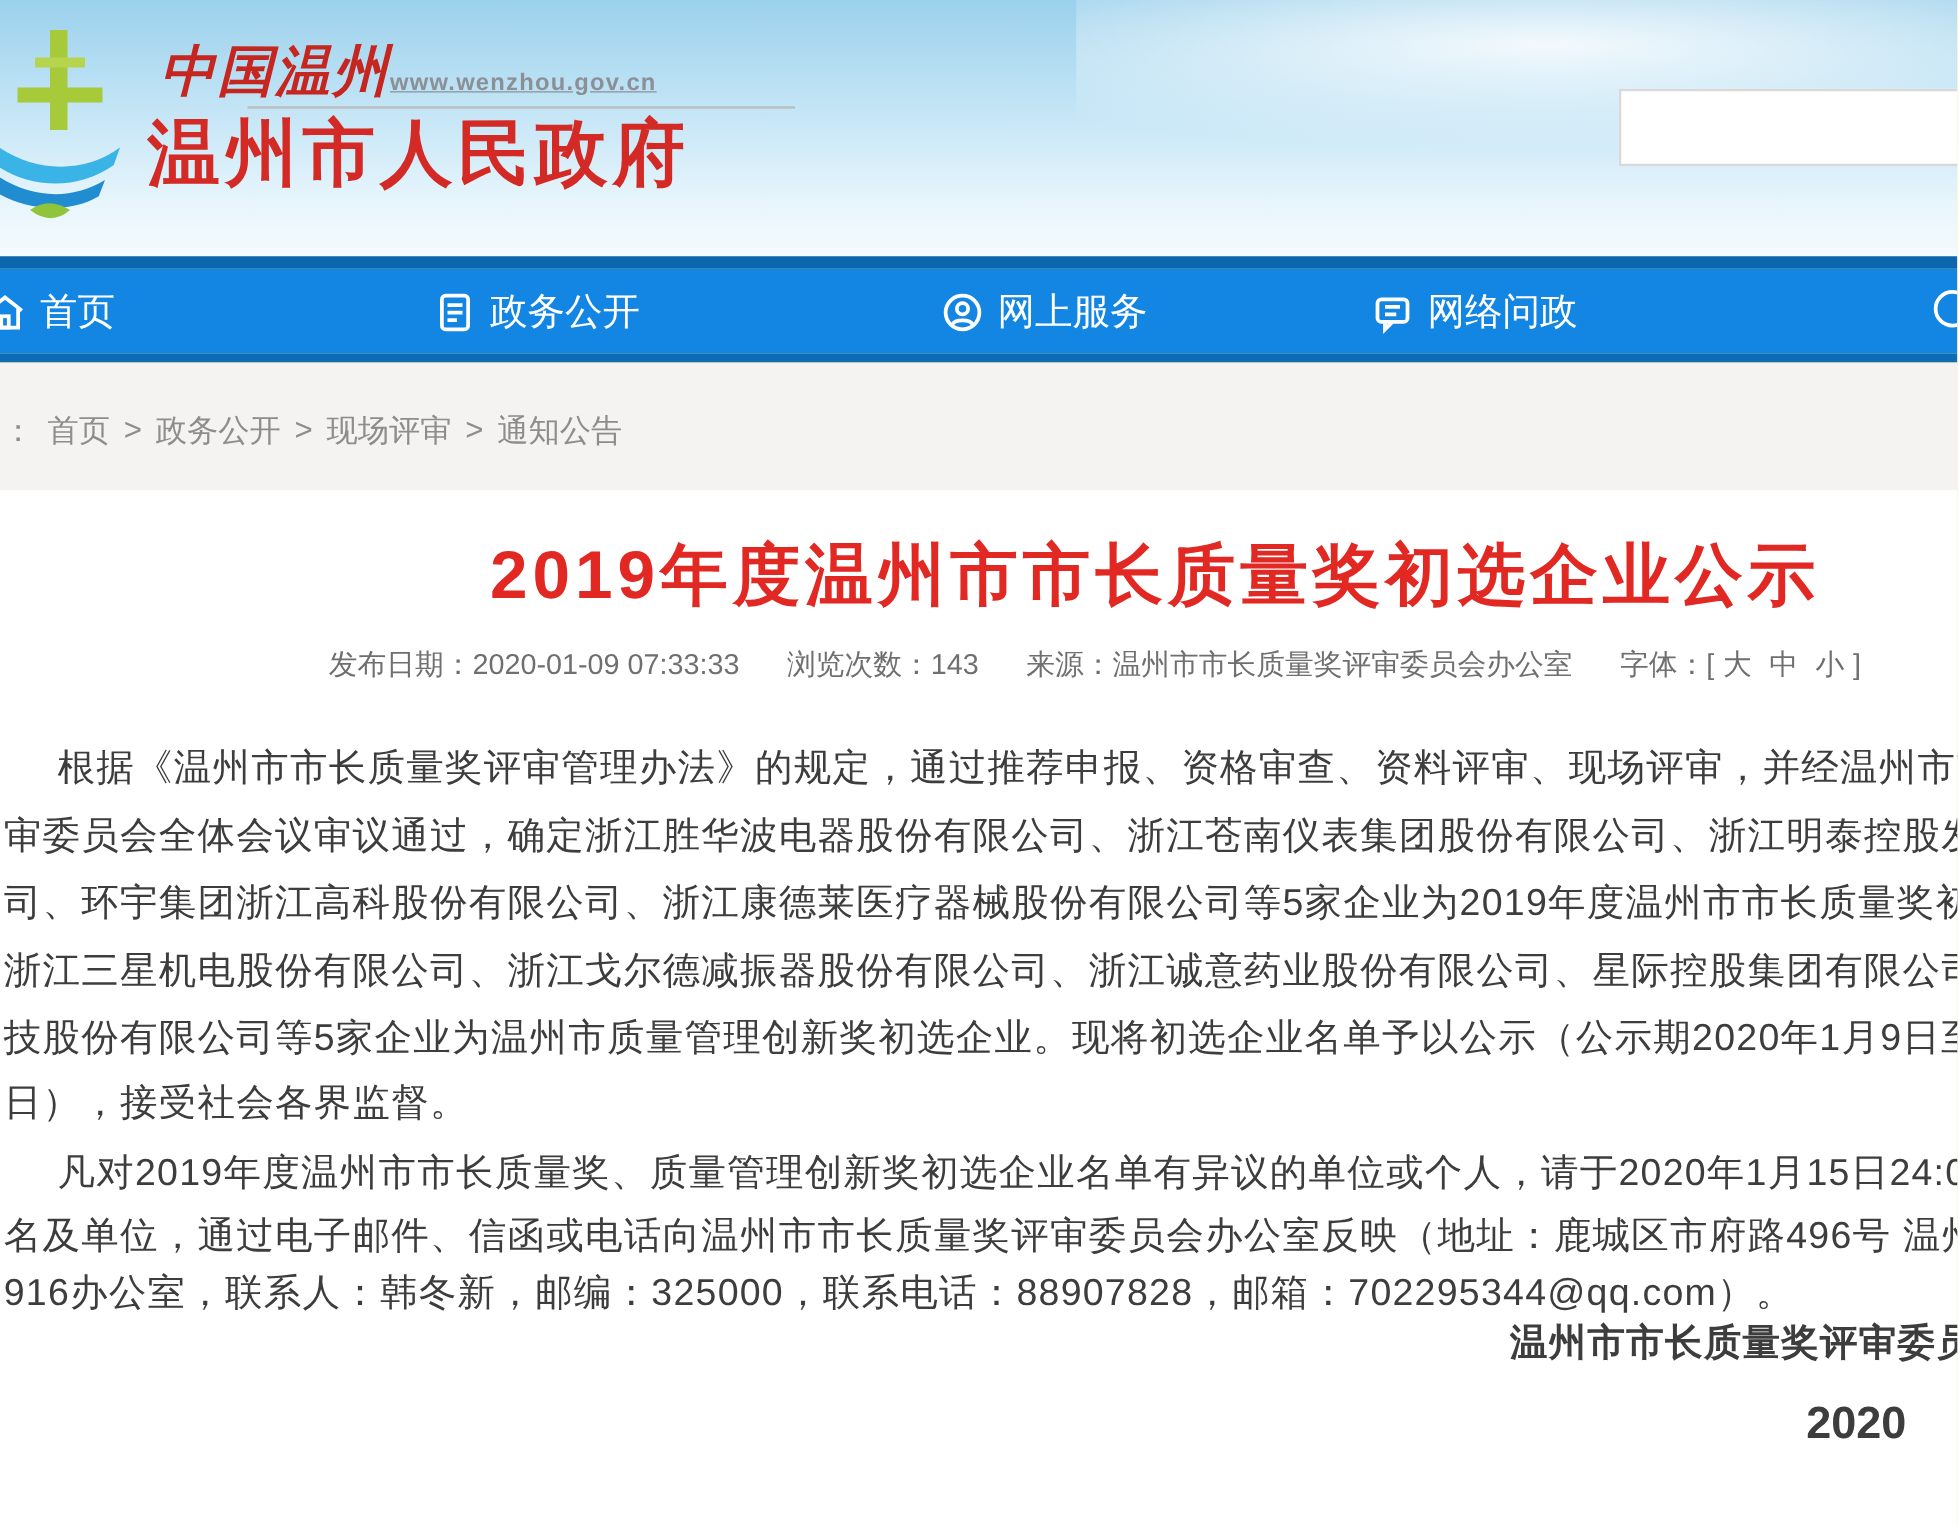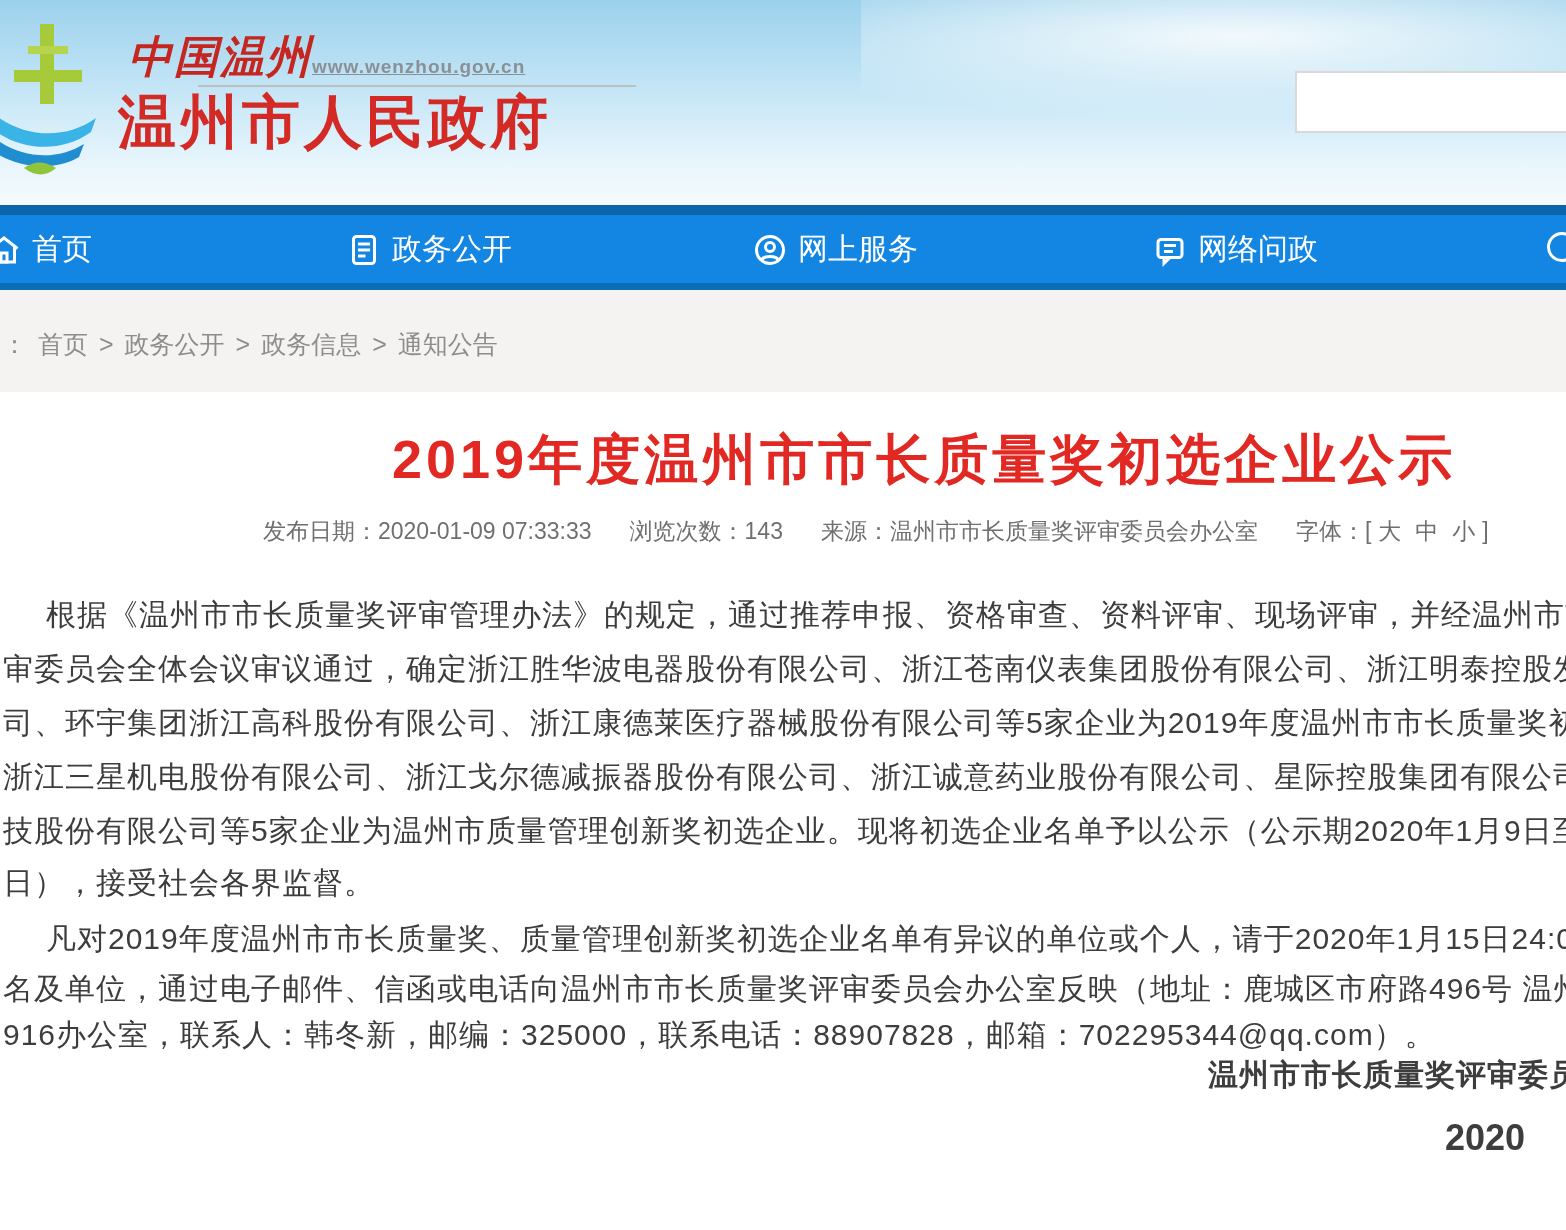--- a/index.html
+++ b/index.html
@@ -22,21 +22,21 @@
   .search-input{position:absolute;left:1295px;top:71px;width:300px;height:58px;background:#fff;
        border:2px solid #d9d9d9;outline:none;font-size:24px;padding:0 10px;box-sizing:content-box;}
 
   
   .nav-top{position:absolute;left:0;top:205px;width:100%;height:10px;background:#0b66ad;}
   .navbar{position:absolute;left:0;top:215px;width:100%;height:68px;background:#1286e2;}
   .nav-bottom{position:absolute;left:0;top:283px;width:100%;height:7px;background:#0c6cb6;}
   .nav-item{position:absolute;top:14px;display:flex;align-items:center;gap:10px;color:#fff;
        font-size:30px;white-space:nowrap;cursor:pointer;}
   .nav-item svg{display:block;}
-  .nav-i1{left:-14px;} .nav-i2{left:346px;} .nav-i3{left:752px;} .nav-i4{left:1152px;}
+  .nav-i1{left:-14px;} .nav-i2{left:346px;} .nav-i3{left:752px;} .nav-i4{left:1096px;}
   .nav-partial{left:1544px;}
 
   
   .crumb-band{position:absolute;left:0;top:290px;width:100%;height:102px;background:#f5f3f1;}
   .breadcrumb{position:absolute;left:2px;top:38px;font-size:25px;color:#8d8d8d;display:flex;
        gap:11px;white-space:nowrap;align-items:center;}
   .crumb-link{cursor:pointer;}
 
   
   .article-bg{position:absolute;left:0;top:392px;width:100%;height:838px;background:#ffffff;}
@@ -123,21 +123,21 @@
   </nav>
   <div class="nav-bottom"></div>
 
   <div class="crumb-band">
     <div class="breadcrumb">
       <span>：</span>
       <span class="crumb-link">首页</span>
       <span>&gt;</span>
       <span class="crumb-link">政务公开</span>
       <span>&gt;</span>
-      <span class="crumb-link">政务信息</span>
+      <span class="crumb-link">现场评审</span>
       <span>&gt;</span>
       <span class="crumb-link">通知公告</span>
     </div>
   </div>
 
   <div class="article-bg"></div>
 
   <h1 class="title" style="margin:0;">2019年度温州市市长质量奖初选企业公示</h1>
 
   <div class="meta">

